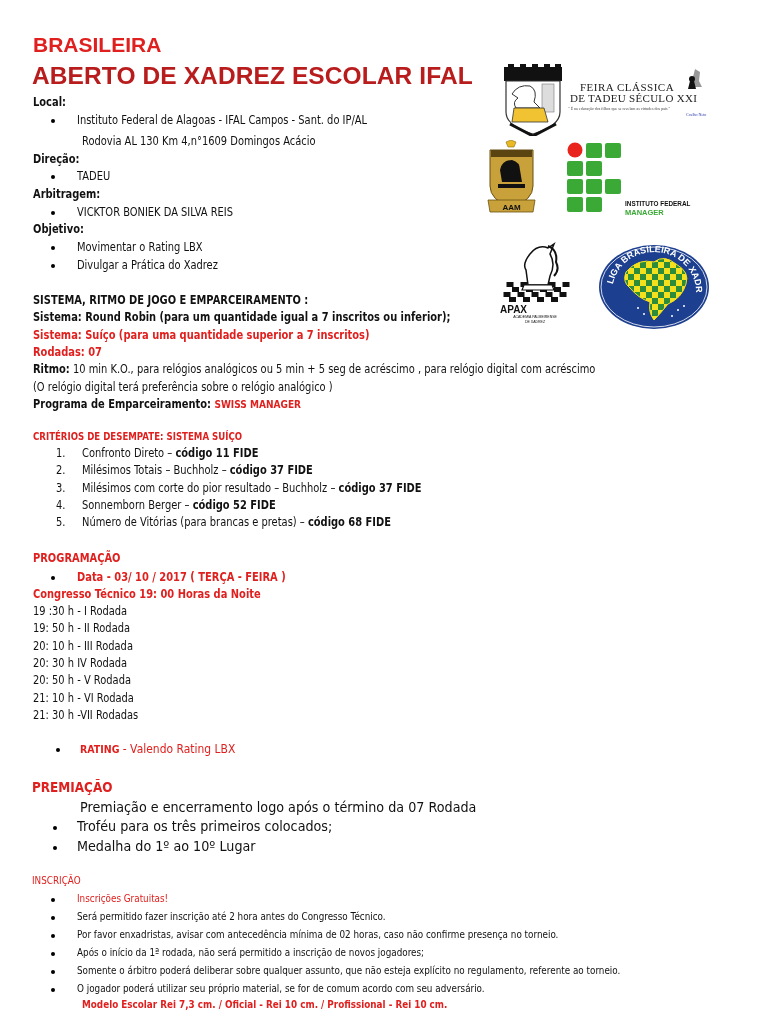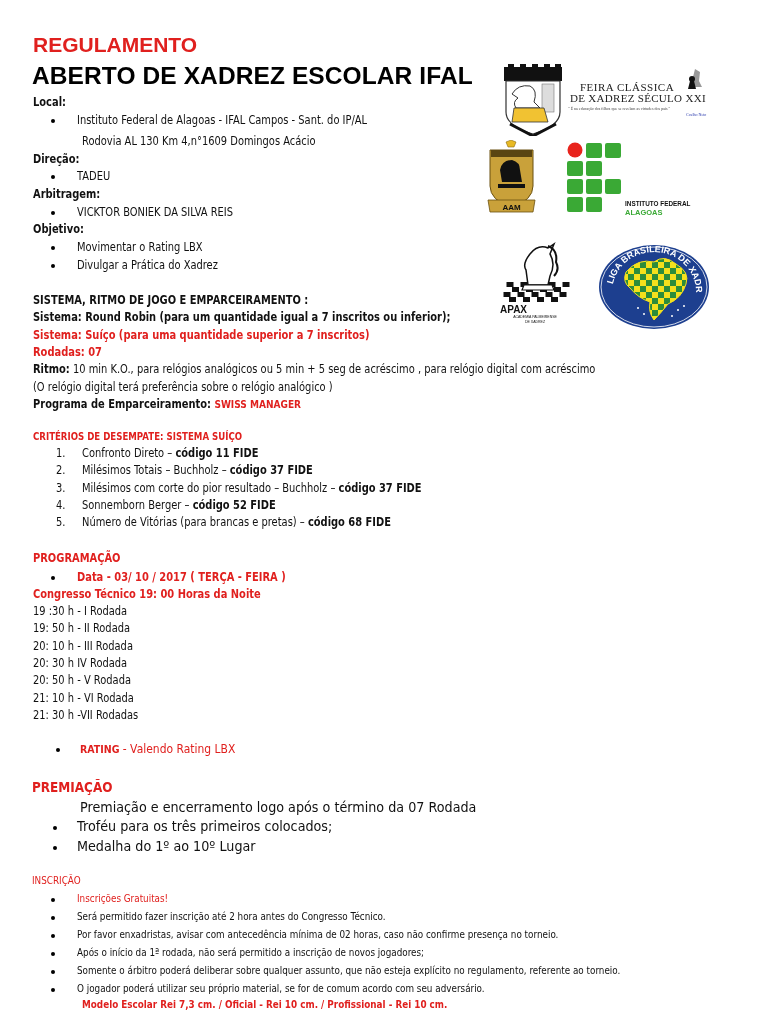--- a/index.html
+++ b/index.html
@@ -1,31 +1,31 @@
 <!DOCTYPE html>
 <html><head>
 <meta charset="utf-8">
 <style>
   html,body{margin:0;padding:0;background:#fff;}
   body{width:768px;height:1024px;position:relative;overflow:hidden;font-family:"Liberation Sans",sans-serif;color:#111;}
   .abs{position:absolute;}
   .red{color:#e0201e;}
   .title1{left:33px;top:33px;font-size:21px;font-weight:bold;color:#e0201e;font-family:"Liberation Sans",sans-serif;}
-  .title2{left:32px;top:62px;font-size:24.5px;font-weight:bold;color:#000000;font-family:"Liberation Sans",sans-serif;letter-spacing:0.1px;}
+  .title2{left:32px;top:62px;font-size:24.5px;font-weight:bold;color:#b91c1c;font-family:"Liberation Sans",sans-serif;letter-spacing:0.1px;}
   .lbl{font-size:11.5px;font-weight:bold;font-family:"DejaVu Sans",sans-serif;transform:scaleX(0.86);transform-origin:left;white-space:nowrap;}
   .txt{font-size:11.5px;font-family:"DejaVu Sans",sans-serif;transform:scaleX(0.86);transform-origin:left;white-space:nowrap;}
   .big{font-size:14.5px;font-family:"DejaVu Sans",sans-serif;transform:scaleX(0.88);transform-origin:left;white-space:nowrap;}
   .small{font-size:10.5px;font-family:"DejaVu Sans",sans-serif;transform:scaleX(0.84);transform-origin:left;white-space:nowrap;}
   .dot{position:absolute;width:4px;height:4px;border-radius:50%;background:#000;}
   .logo{position:absolute;}
 </style>
 </head>
 <body>
 
-<div class="abs title1">REGULAMENTO</div>
+<div class="abs title1">BRASILEIRA</div>
 <div class="abs title2">ABERTO DE XADREZ ESCOLAR IFAL</div>
 
 <div class="abs lbl" style="left:33px;top:95px;">Local:</div>
 <div class="dot" style="left:51px;top:119px;"></div>
 <div class="abs txt" style="left:77px;top:113px;">Instituto Federal de Alagoas - IFAL Campos - Sant. do IP/AL</div>
 <div class="abs txt" style="left:82px;top:134px;">Rodovia AL 130 Km 4,n°1609 Domingos Acácio</div>
 
 <div class="abs lbl" style="left:33px;top:152px;">Direção:</div>
 <div class="dot" style="left:51px;top:175px;"></div>
 <div class="abs txt" style="left:77px;top:169px;">TADEU</div>
@@ -112,21 +112,21 @@
       <rect x="44" y="0" width="6" height="4" fill="#111"></rect>
       <rect x="55" y="0" width="6" height="4" fill="#111"></rect>
     <path d="M6 17 L6 48 Q6 62 33 70 Q60 62 60 48 L60 17 Z" fill="#fff" stroke="#333" stroke-width="1.2"></path>
     <rect x="42" y="20" width="12" height="28" fill="#ddd" stroke="#777" stroke-width="0.6"></rect>
     <path d="M12 30 Q18 20 30 22 Q38 26 34 38 L40 44 L16 44 Q12 38 18 34 Z" fill="#fff" stroke="#333" stroke-width="1"></path>
     <path d="M14 44 L44 44 L48 58 L12 58 Z" fill="#f1c232" stroke="#333" stroke-width="0.8"></path>
     <path d="M10 60 L33 72 L56 60" fill="none" stroke="#111" stroke-width="3"></path>
   </svg>
 </div>
 <div class="abs" style="left:580px;top:81px;font-family:'Liberation Serif',serif;font-size:11px;color:#222;letter-spacing:0.5px;">FEIRA CLÁSSICA</div>
-<div class="abs" style="left:570px;top:92px;font-family:'Liberation Serif',serif;font-size:11px;color:#222;letter-spacing:0.3px;">DE XADREZ SÉCULO  XXI</div>
+<div class="abs" style="left:570px;top:92px;font-family:'Liberation Serif',serif;font-size:11px;color:#222;letter-spacing:0.3px;">DE TADEU SÉCULO  XXI</div>
 <div class="abs" style="left:568px;top:106px;font-family:'Liberation Serif',serif;font-size:4px;color:#444;white-space:nowrap;">" É na educação dos filhos que se revelam as virtudes dos pais "</div>
 <div class="abs" style="left:686px;top:112px;font-family:'Liberation Serif',serif;font-size:4px;color:#2233aa;">Coelho Neto</div>
 <div class="abs" style="left:683px;top:67px;width:24px;height:24px;">
   <svg width="24" height="24" viewBox="0 0 24 24">
       <path d="M12 2 L17 5 L16 14 L19 20 L6 20 L9 14 Z" fill="#999"></path>
       <circle cx="9" cy="12" r="3" fill="#111"></circle>
       <path d="M5 22 L13 22 L11 14 L7 14 Z" fill="#111"></path>
     </svg>
 </div>
 
@@ -150,21 +150,21 @@
     <rect x="0" y="19" width="16" height="15" rx="2" fill="#3aa935"></rect>
       <rect x="19" y="19" width="16" height="15" rx="2" fill="#3aa935"></rect>
     <rect x="0" y="37" width="16" height="15" rx="2" fill="#3aa935"></rect>
       <rect x="19" y="37" width="16" height="15" rx="2" fill="#3aa935"></rect>
       <rect x="38" y="37" width="16" height="15" rx="2" fill="#3aa935"></rect>
     <rect x="0" y="55" width="16" height="15" rx="2" fill="#3aa935"></rect>
       <rect x="19" y="55" width="16" height="15" rx="2" fill="#3aa935"></rect>
   </svg>
 </div>
 <div class="abs" style="left:625px;top:199px;font-family:'Liberation Sans',sans-serif;font-size:7.5px;font-weight:bold;color:#111;white-space:nowrap;transform:scaleX(0.85);transform-origin:left;">INSTITUTO FEDERAL</div>
-<div class="abs" style="left:625px;top:208px;font-family:'Liberation Sans',sans-serif;font-size:7.5px;font-weight:bold;color:#3aa935;">ALAGOAS</div>
+<div class="abs" style="left:625px;top:208px;font-family:'Liberation Sans',sans-serif;font-size:7.5px;font-weight:bold;color:#3aa935;">MANAGER</div>
 
 <div class="logo" style="left:500px;top:240px;width:70px;height:85px;">
   <svg width="70" height="65" viewBox="0 0 70 65">
     <g id="board">
         <rect x="6.5" y="42" width="7" height="5" fill="#111"></rect>
         <rect x="20.5" y="42" width="7" height="5" fill="#111"></rect>
         <rect x="34.5" y="42" width="7" height="5" fill="#111"></rect>
         <rect x="48.5" y="42" width="7" height="5" fill="#111"></rect>
         <rect x="62.5" y="42" width="7" height="5" fill="#111"></rect>
         <rect x="12" y="47" width="7" height="5" fill="#111"></rect>

